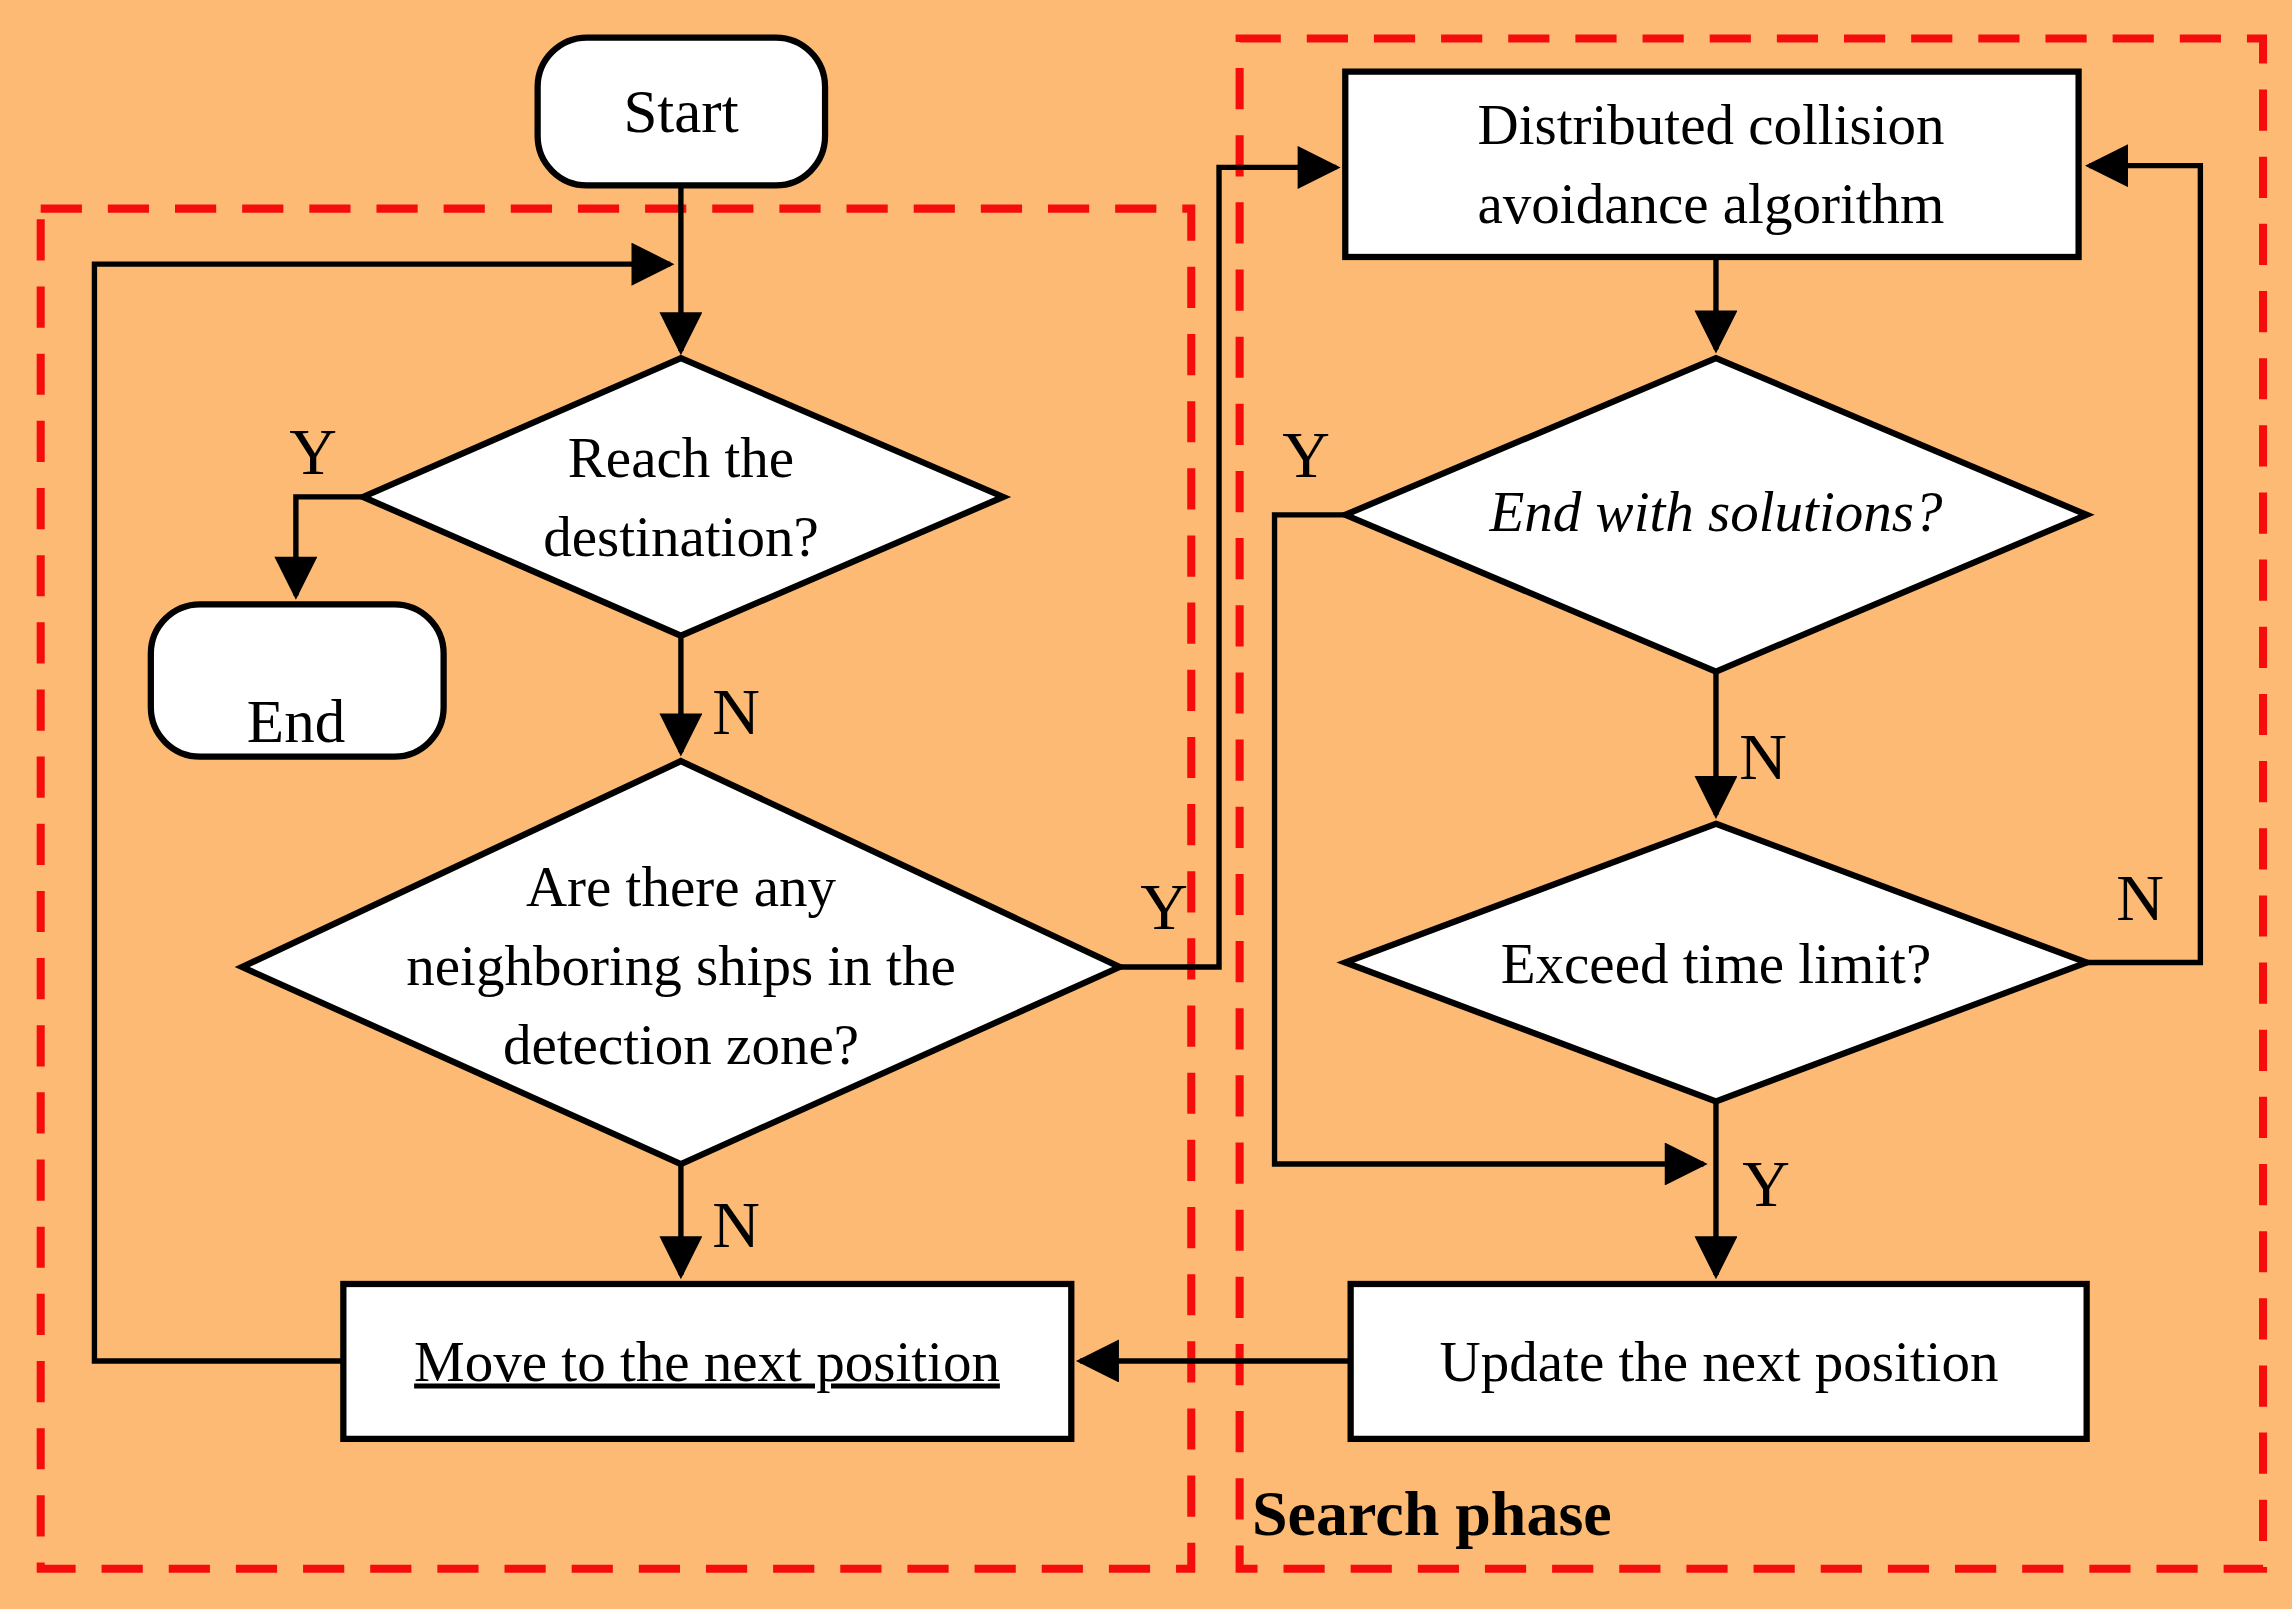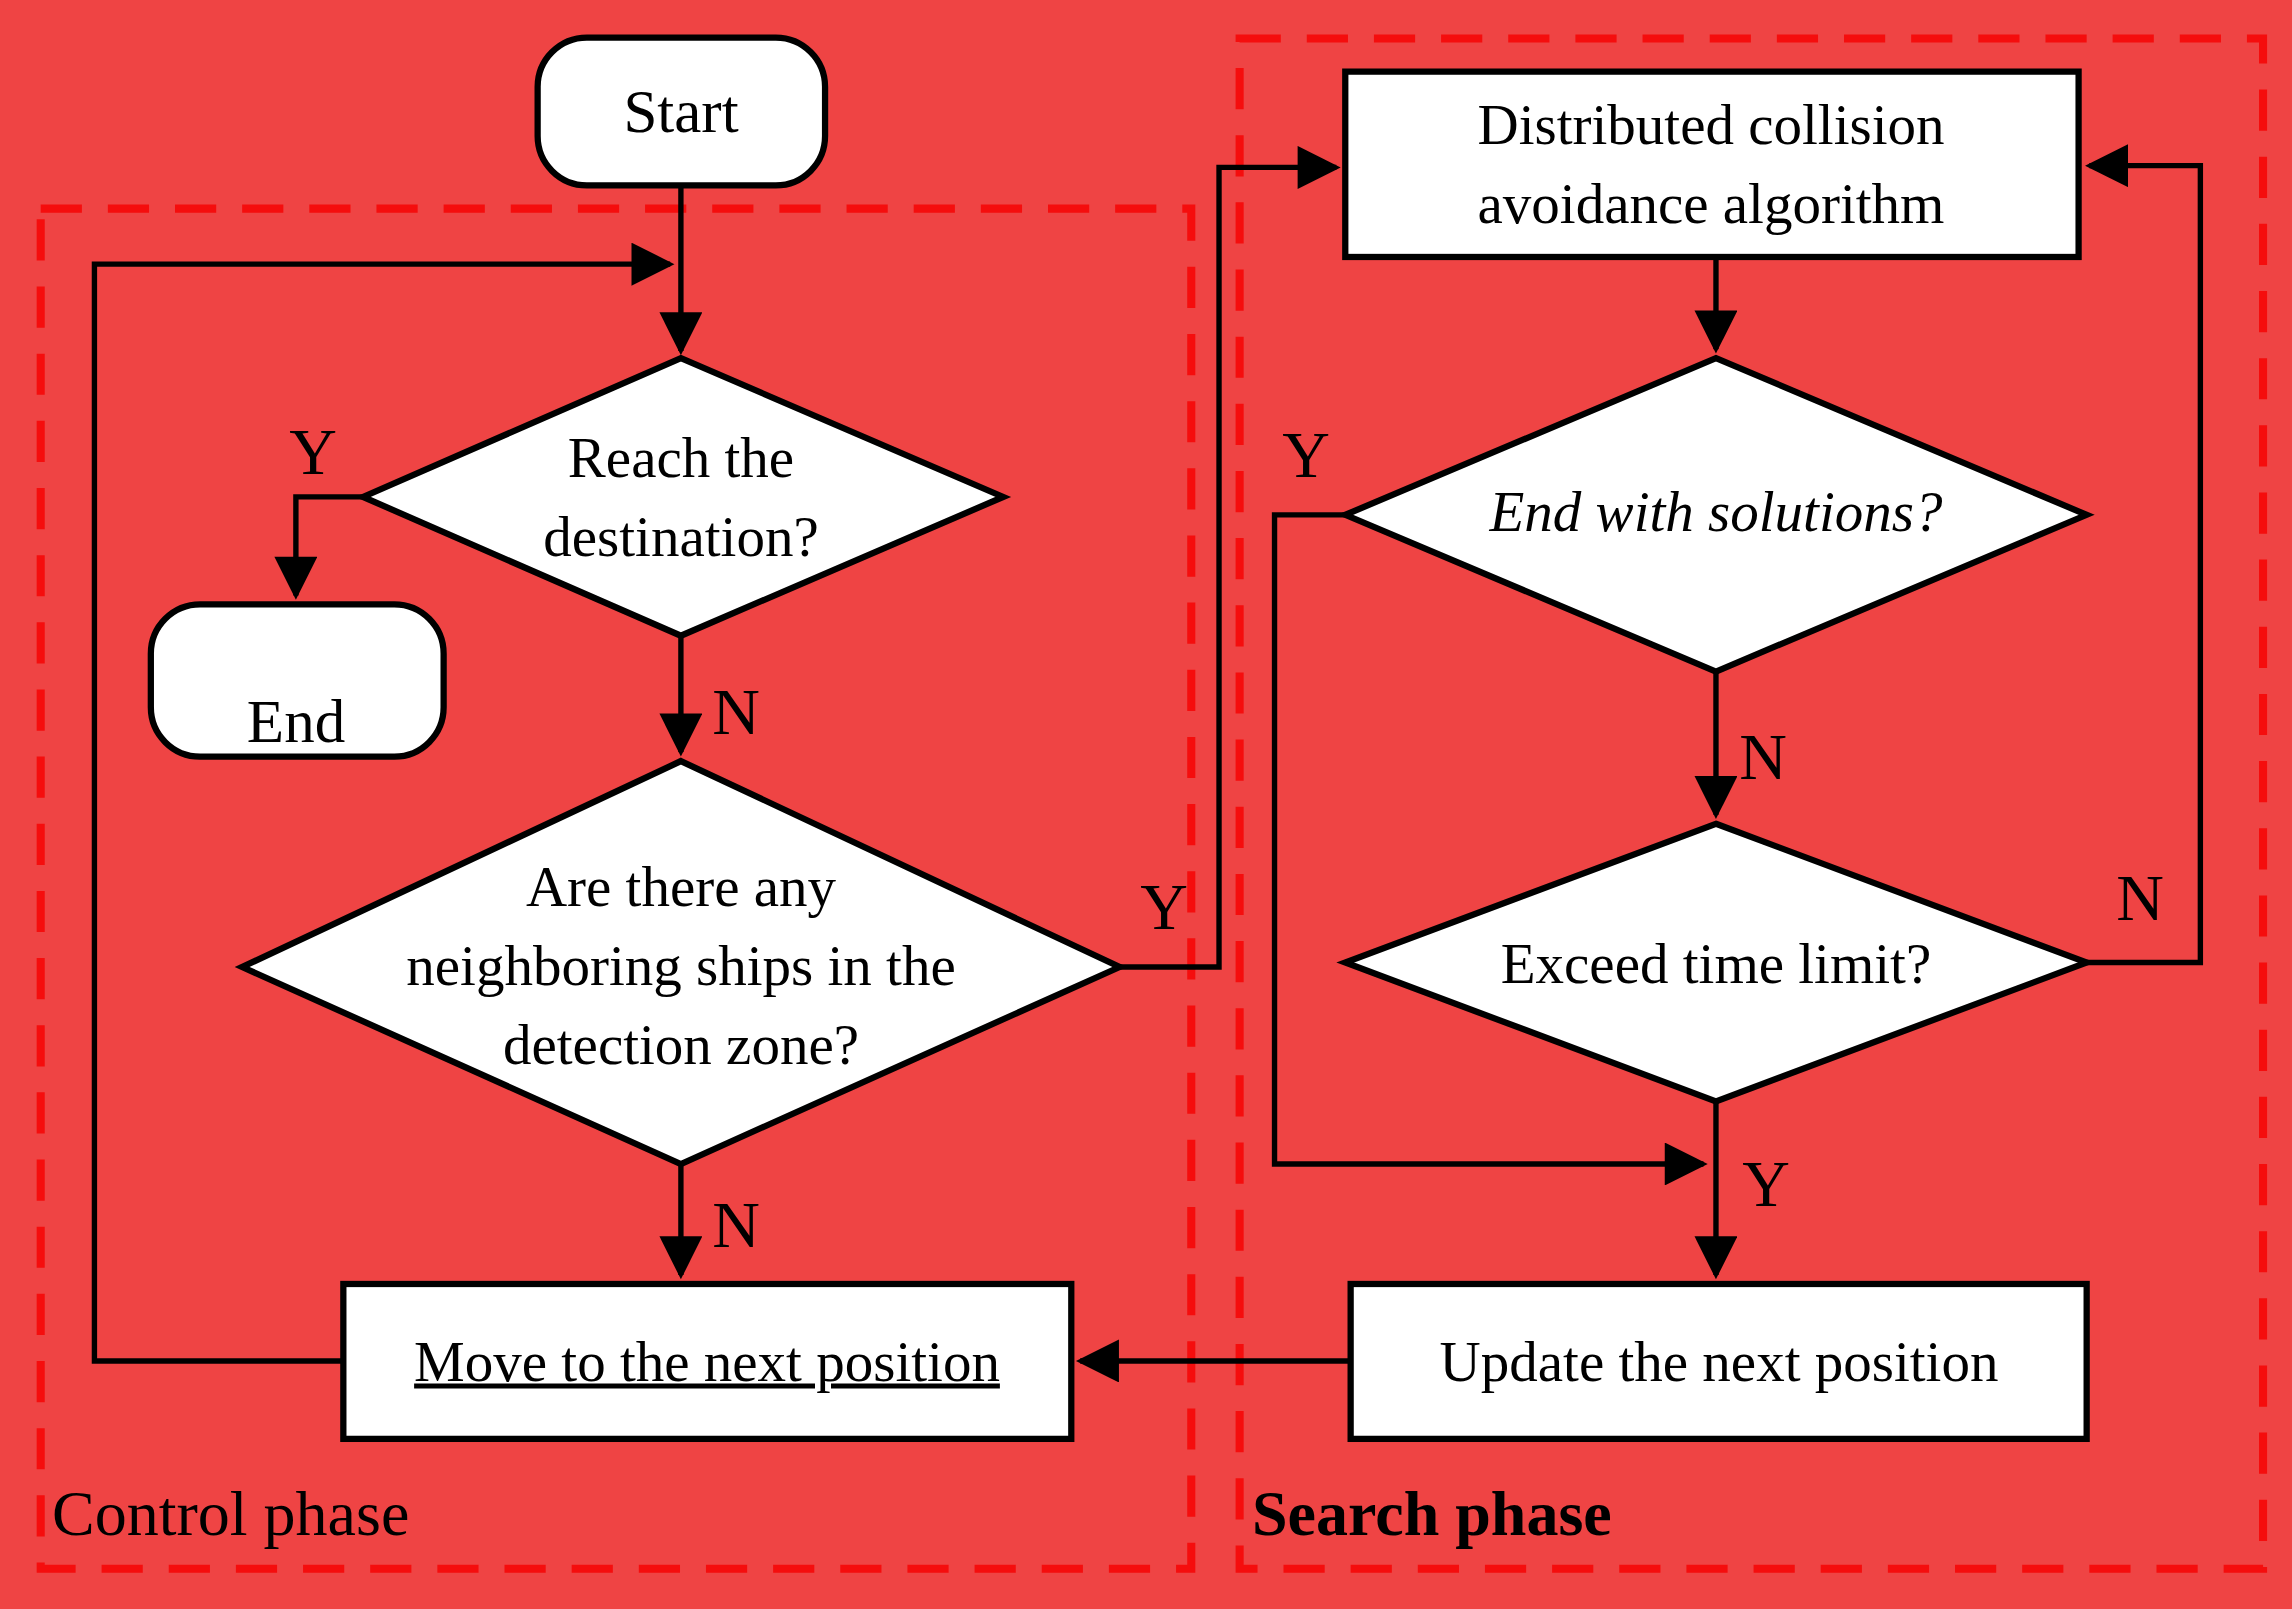--- a/index.html
+++ b/index.html
@@ -1,19 +1,19 @@
 <!DOCTYPE html>
 <html style="font-size:14.3px"><head>
 <meta charset="utf-8">
 <style>
   html,body{margin:0;padding:0;background:#ffffff;}
   .stage{
     position:relative;
     width:2293px;height:1609px;
-    background:#ef4444;
+    background:#fdba74;
     overflow:hidden;
     font-family:"Liberation Serif", serif;
     color:#000;
   }
   .stage svg{position:absolute;left:0;top:0;width:2293px;height:1609px;}
   .phase-rect{fill:none;stroke-width:9;stroke-dasharray:46 29;}
   .shape{fill:#ffffff;stroke-width:7;}
   .arrow{fill:none;stroke-width:6;marker-end:url(#arrowhead);}
   .lbl{
     position:absolute;
@@ -113,17 +113,16 @@
 
   <div class="yn" style="left:313px;top:452px;">Y</div>
   <div class="yn" style="left:736px;top:712px;">N</div>
   <div class="yn" style="left:1164px;top:907px;">Y</div>
   <div class="yn" style="left:736px;top:1225px;">N</div>
   <div class="yn" style="left:1306px;top:455px;">Y</div>
   <div class="yn" style="left:1763px;top:757px;">N</div>
   <div class="yn" style="left:2140px;top:898px;">N</div>
   <div class="yn" style="left:1766px;top:1184px;">Y</div>
 
-  <div class="phase-lbl" style="left:52px;top:1514px;">Control phase</div>
   <div class="phase-lbl" style="left:1252px;top:1514px;font-weight:bold;">Search phase</div>
 
 </div>
 
 
 </body></html>

